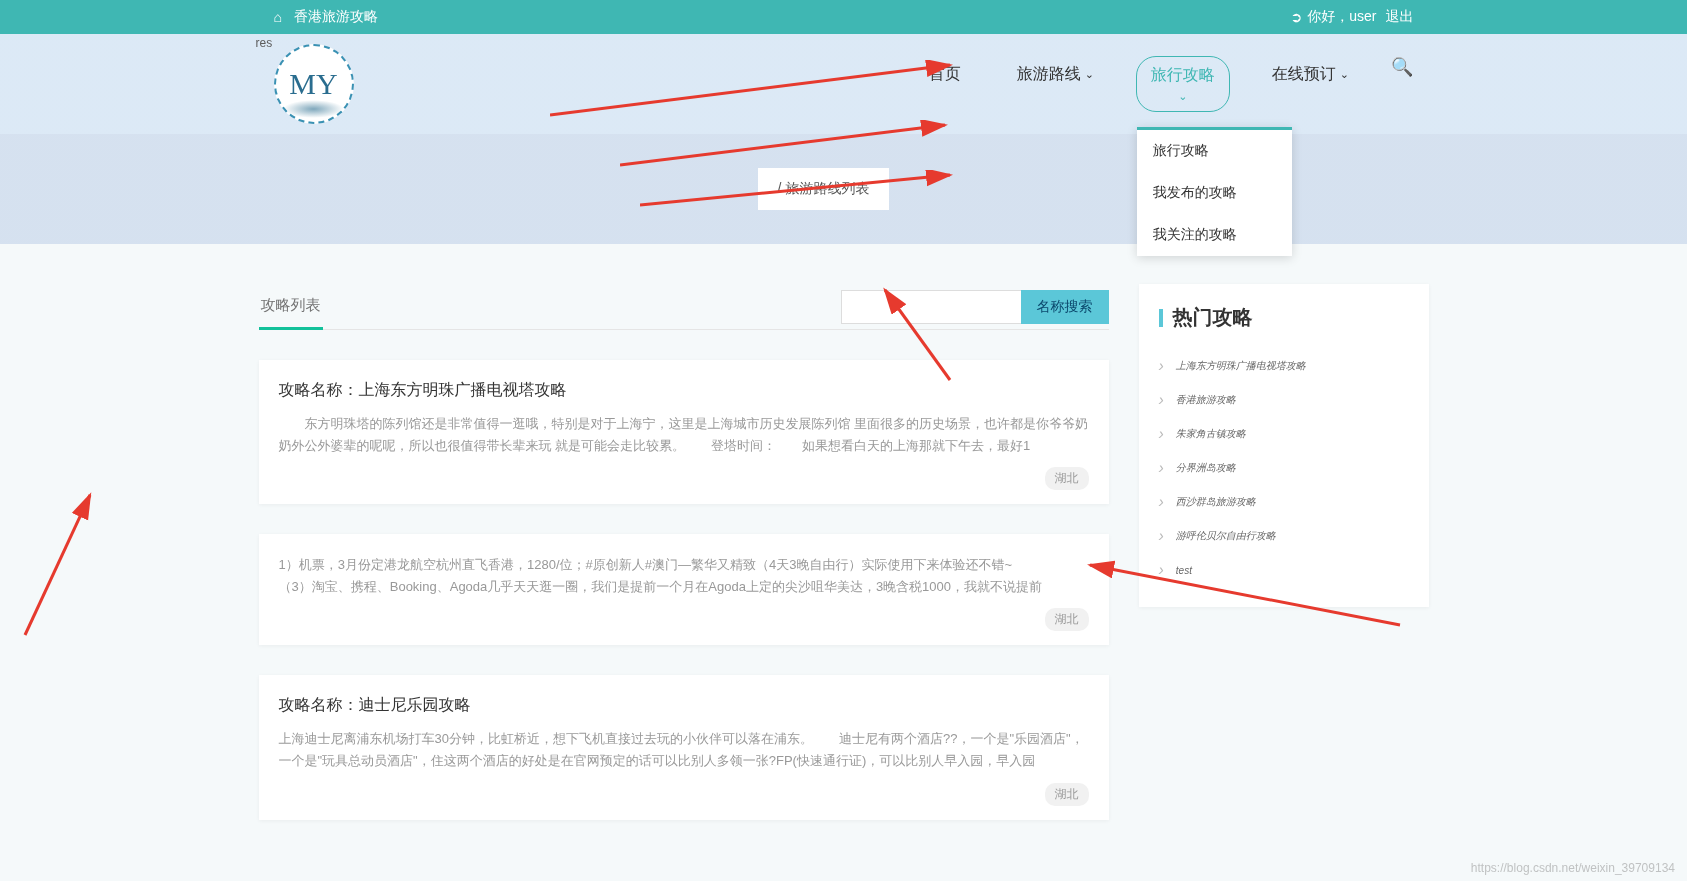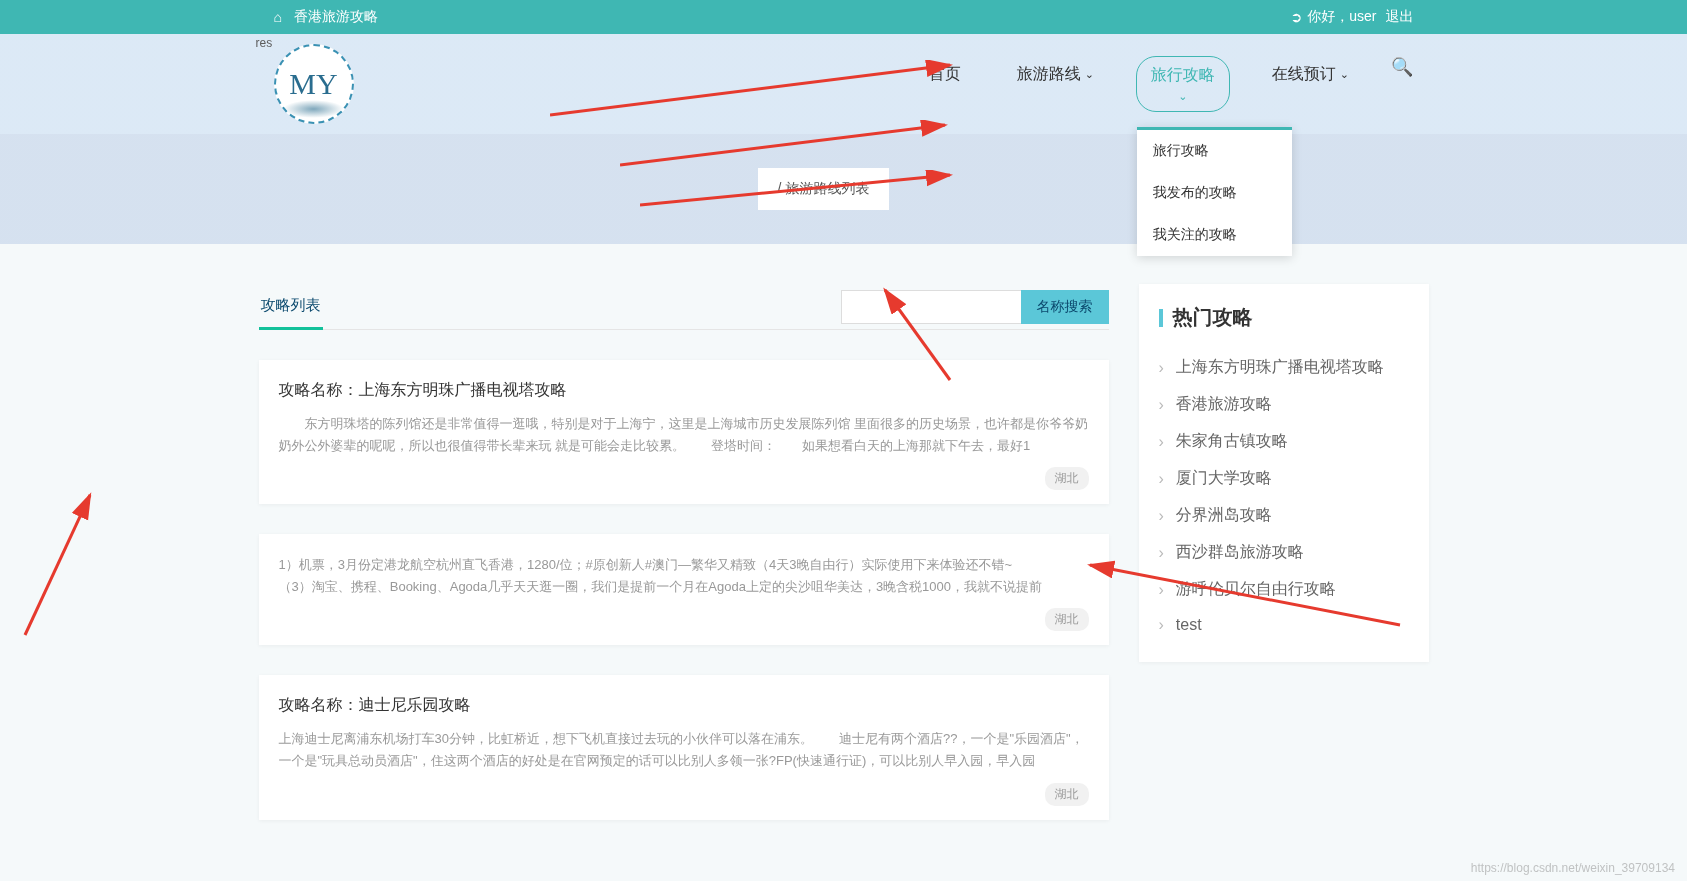--- a/index.html
+++ b/index.html
@@ -145,21 +145,21 @@
     .left-col { flex: 1; }
     .right-col { width: 290px; }
     .tab-header {
       display: flex;
       justify-content: space-between;
       align-items: center;
       border-bottom: 1px solid #e5e5e5;
     }
     .tab-title {
       font-size: 15px;
-      color: #0c4a6e;
+      color: #737373;
       padding: 12px 2px;
       border-bottom: 3px solid #12c19a;
       margin-bottom: -1px;
       font-weight: normal;
     }
     .search-box {
       display: flex;
       align-items: stretch;
     }
     .search-input {
@@ -224,26 +224,27 @@
     }
     .title-bar {
       width: 4px;
       height: 18px;
       background: #5bc7d8;
       display: inline-block;
     }
     .hot-list { list-style: none; }
     .hot-item {
       padding: 8px 0;
-      font-size: 16px;
+      font-size: 10px;
       color: #666;
       display: flex;
       align-items: center;
       gap: 12px;
       cursor: pointer;
+      font-style: italic;
     }
     .hot-item::before {
       content: "›";
       color: #bbb;
       font-size: 16px;
     }
     .watermark {
       position: fixed;
       bottom: 6px;
       right: 12px;
@@ -360,23 +361,20 @@
         <li class="hot-item">
             <span>上海东方明珠广播电视塔攻略</span>
           </li>
         <li class="hot-item">
             <span>香港旅游攻略</span>
           </li>
         <li class="hot-item">
             <span>朱家角古镇攻略</span>
           </li>
         <li class="hot-item">
-            <span>厦门大学攻略</span>
-          </li>
-        <li class="hot-item">
             <span>分界洲岛攻略</span>
           </li>
         <li class="hot-item">
             <span>西沙群岛旅游攻略</span>
           </li>
         <li class="hot-item">
             <span>游呼伦贝尔自由行攻略</span>
           </li>
         <li class="hot-item">
             <span>test</span>

